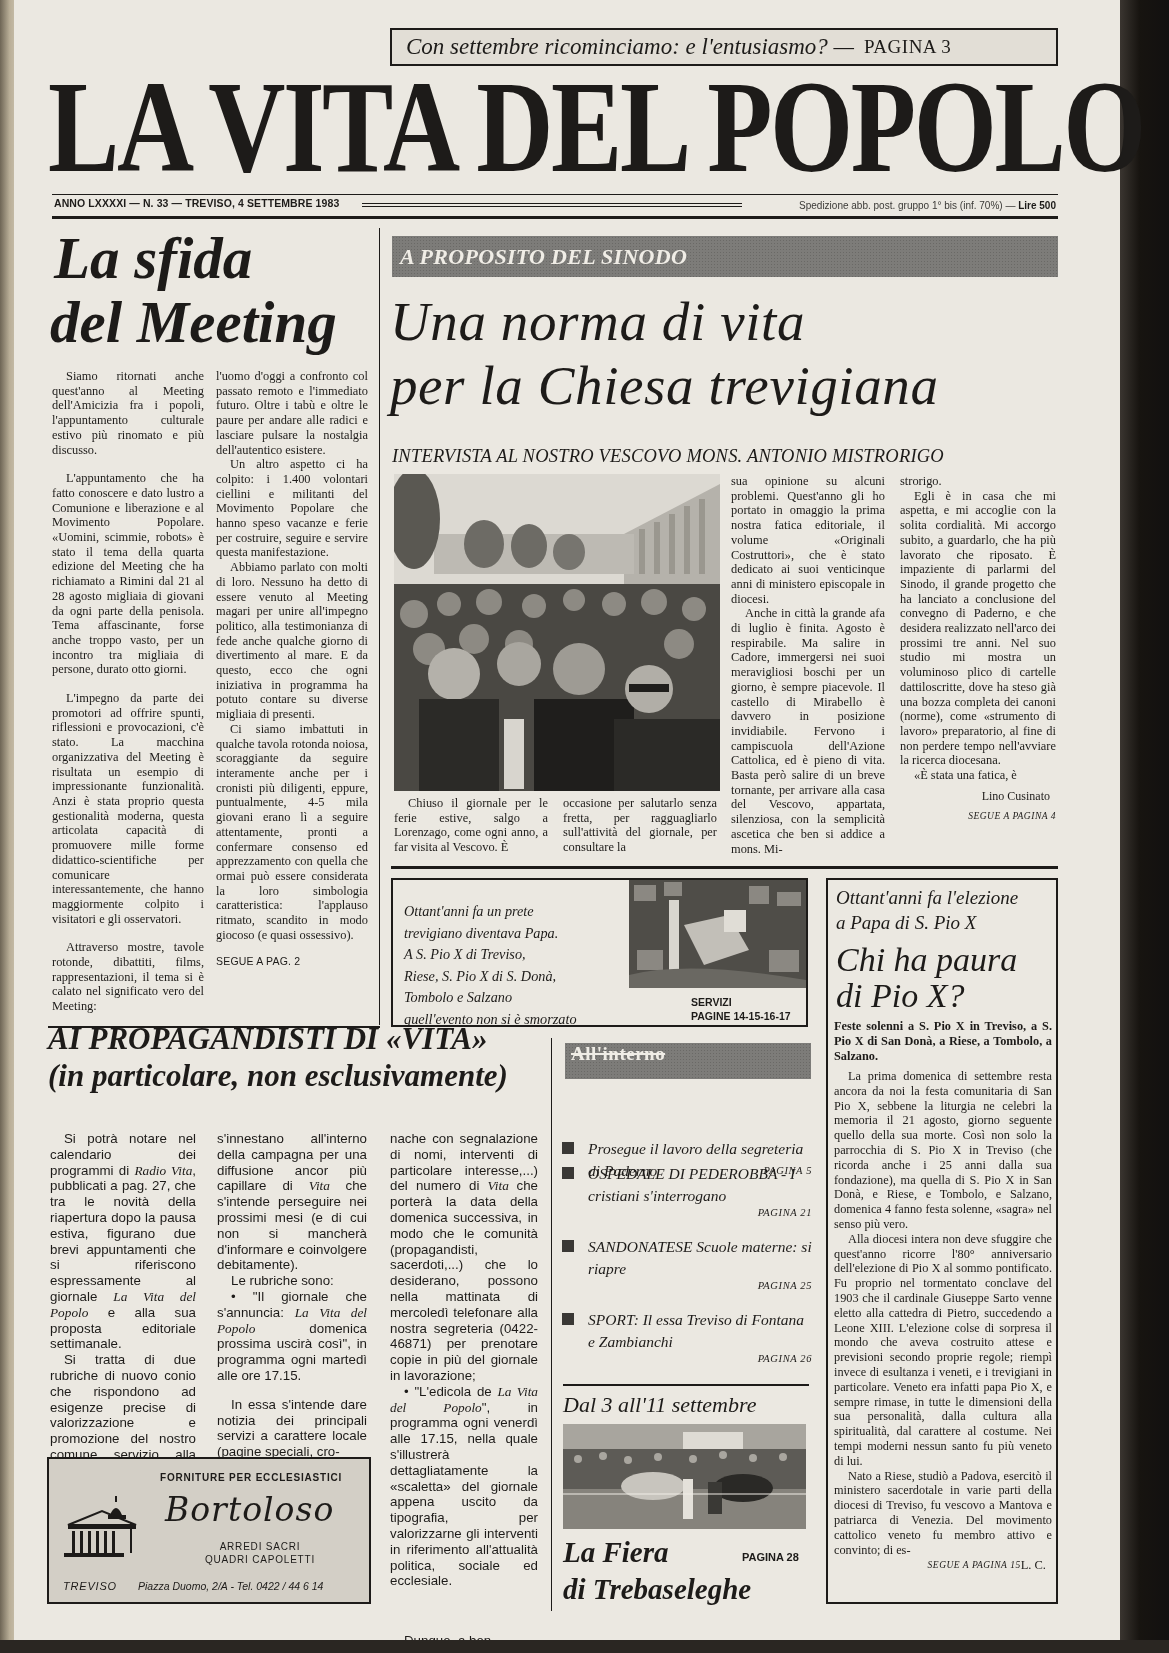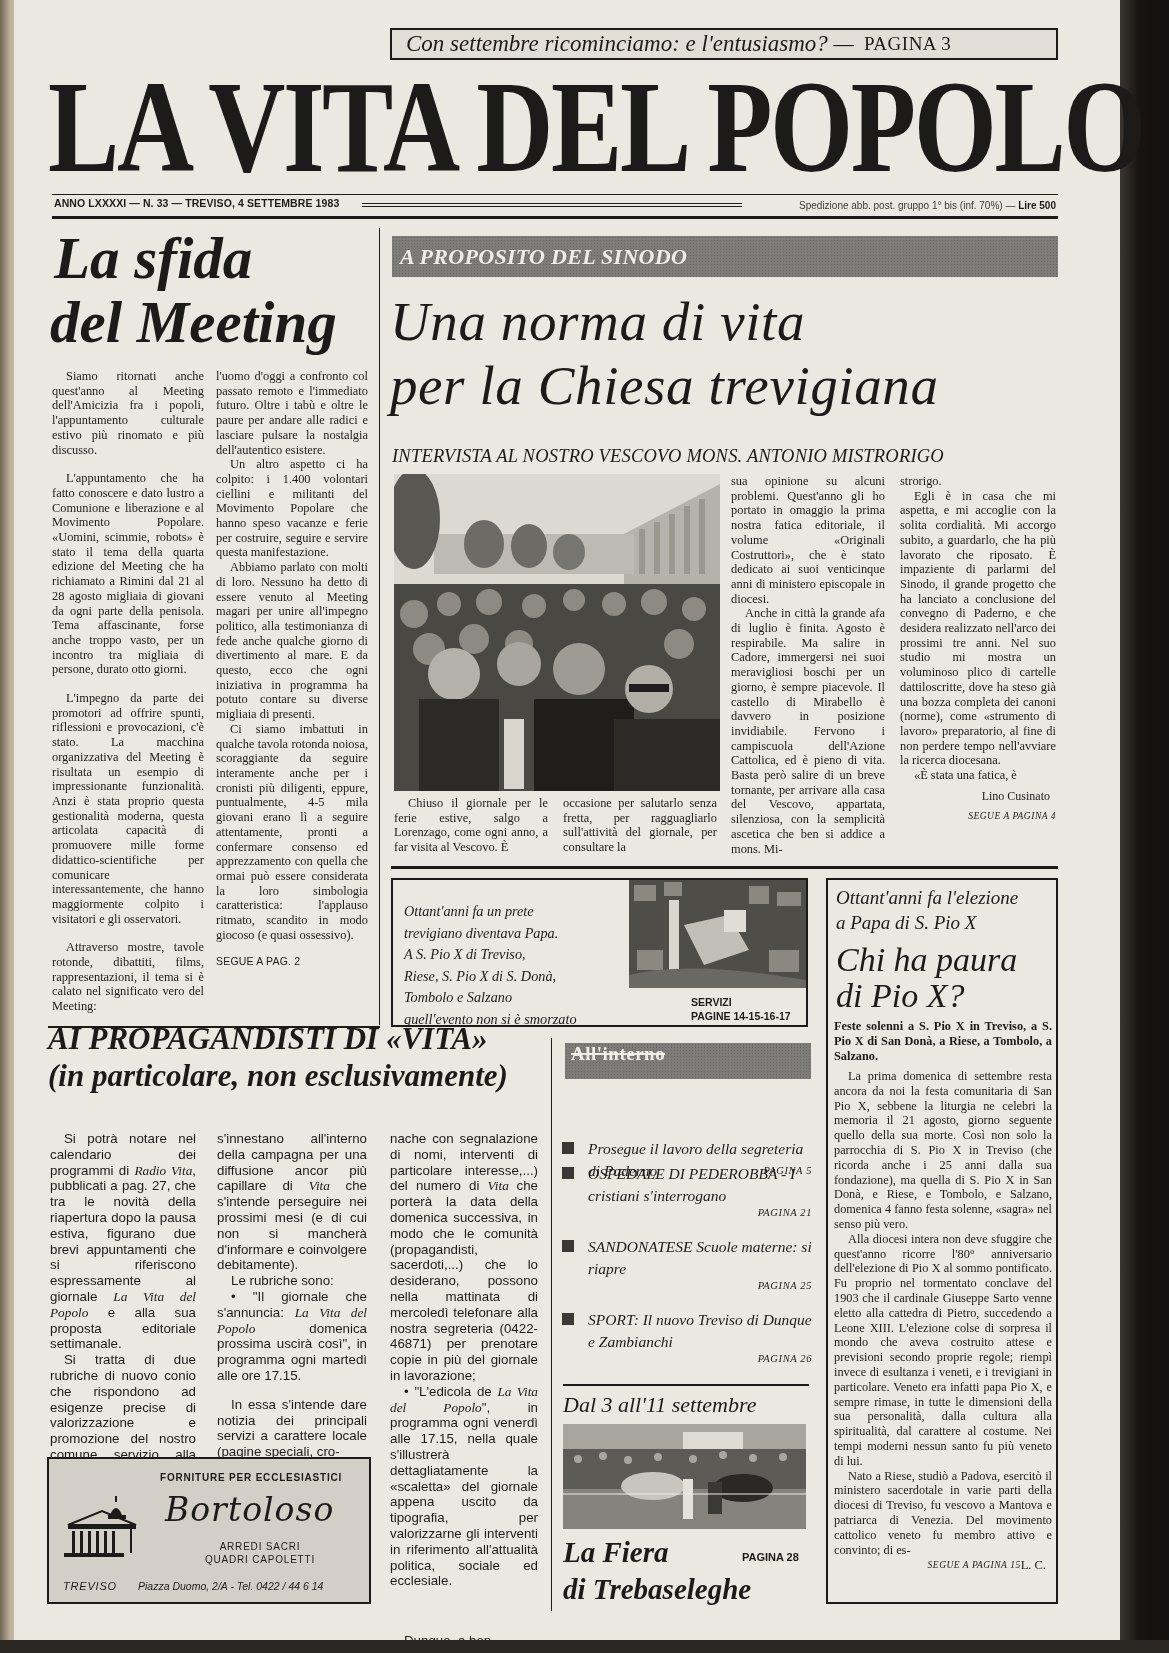--- a/index.html
+++ b/index.html
@@ -14,21 +14,21 @@
     background: linear-gradient(to right, #6e6555 0%, #b9ae97 40%, #d9d2c2 100%); }
   .paper { position: absolute; left: 14px; top: 0; width: 1113px; height: 1653px;
     background: #ebe8e1; }
   .edge { position: absolute; left: 1120px; top: 0; width: 49px; height: 1653px;
     background: linear-gradient(to right, #3a3530 0%, #171410 40%, #121010 100%); }
   .bottom-strip { position: absolute; left: 0; top: 1640px; width: 1169px; height: 13px; background: #2a2622; }
 
   .abs { position: absolute; }
 
   
-  .teaser-box { left: 390px; top: 28px; width: 668px; height: 32px; border: 2px solid #1d1b19;
+  .teaser-box { left: 390px; top: 28px; width: 668px; height: 38px; border: 2px solid #1d1b19;
     background: #e2ded6; display: flex; align-items: center; padding-left: 14px; }
   .teaser-text { font-style: italic; font-size: 23px; }
   .teaser-page { font-size: 19px; margin-left: 10px; letter-spacing: 0.5px; }
   .masthead { left: 48px; top: 62px; width: 1012px; height: 130px; font-family: "Liberation Serif", serif;
     font-weight: 900; font-size: 132px; line-height: 130px; letter-spacing: -3px;
     transform: scaleX(0.81) scaleY(1.0); transform-origin: left top; white-space: nowrap; }
   .rule { background: #1d1b19; }
   .dateline { left: 54px; top: 197px; font-family: "Liberation Sans", sans-serif; font-size: 10.5px; font-weight: bold;
     letter-spacing: 0.1px; }
   .shipping { right: 113px; top: 200px; font-family: "Liberation Sans", sans-serif; font-size: 10px; color: #3b3a37; }
@@ -333,21 +333,21 @@
   <div class="interno-text">OSPEDALE DI PEDEROBBA - I cristiani s'interrogano</div>
   <div class="interno-page">PAGINA 21</div>
 </div>
 <div class="interno-item" style="top:1236px;">
   <div class="bullet"></div>
   <div class="interno-text">SANDONATESE Scuole materne: si riapre</div>
   <div class="interno-page">PAGINA 25</div>
 </div>
 <div class="interno-item" style="top:1309px;">
   <div class="bullet"></div>
-  <div class="interno-text">SPORT: Il nuovo Treviso di Dunque e Zambianchi</div>
+  <div class="interno-text">SPORT: Il essa Treviso di Fontana e Zambianchi</div>
   <div class="interno-page">PAGINA 26</div>
 </div>
 <div class="hline" style="left:563px; top:1384px; width:246px; height:2px;"></div>
 
 <div class="abs dal">Dal 3 all'11 settembre</div>
 <div class="abs photo fiera-photo">
   <svg width="243" height="105" viewBox="0 0 243 105">
     <rect width="243" height="105" fill="#cfccc5"></rect>
     <rect y="0" width="243" height="25" fill="#a8a59e"></rect>
     <rect x="120" y="8" width="60" height="20" fill="#dedbd4"></rect>

